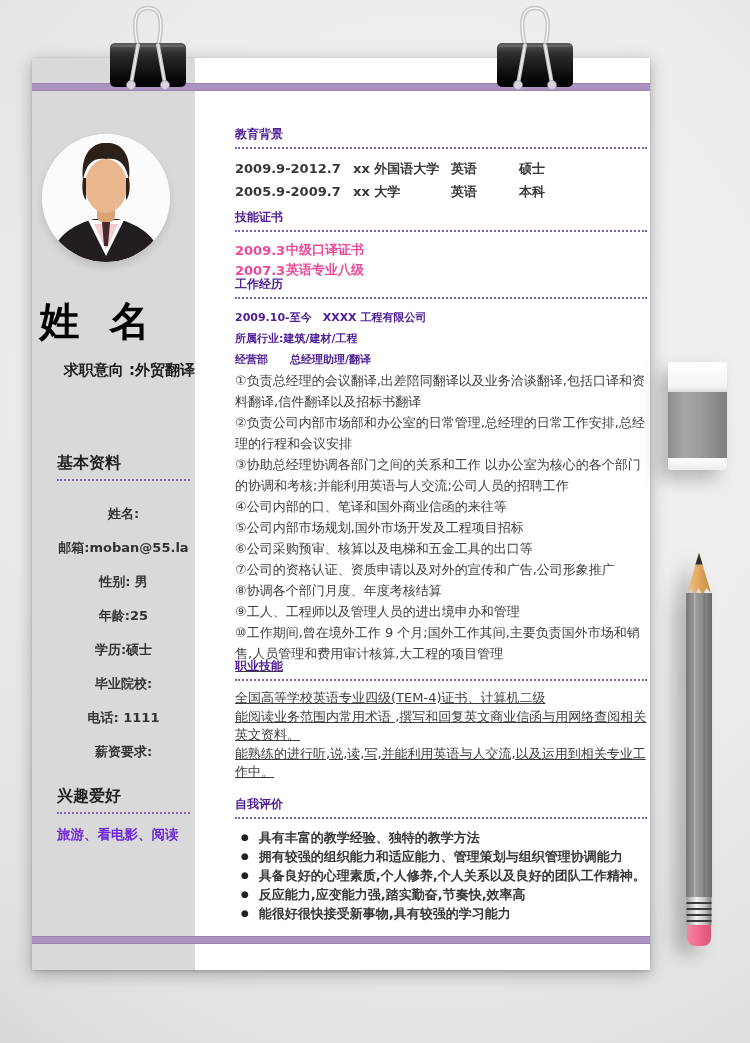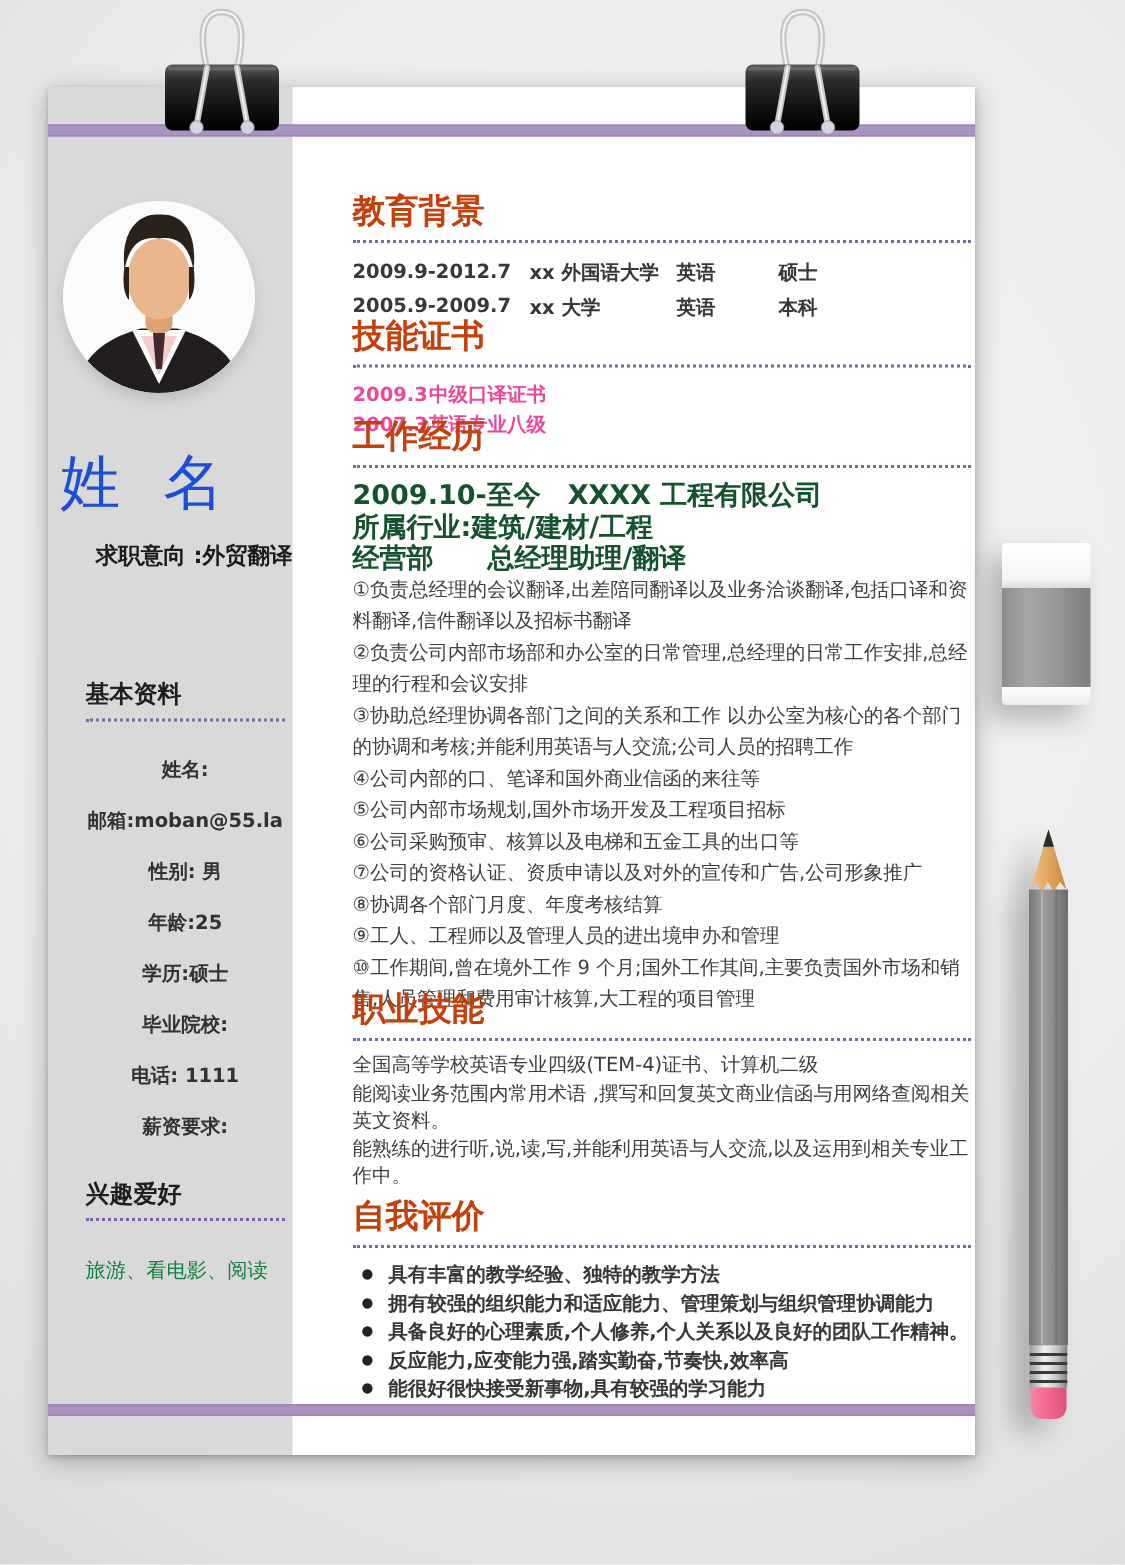--- a/index.html
+++ b/index.html
@@ -16,46 +16,46 @@
   .band{position:absolute;left:0;width:100%;background:#ab93c1;border-top:1px solid #9c83b4;border-bottom:1px solid #9c83b4;box-sizing:border-box;}
   .band.top{top:25px;height:8px;}
   .band.bottom{top:878px;height:8px;}
   .photo{
     position:absolute;left:10px;top:76px;width:128px;height:128px;border-radius:50%;
     background:#fcfcfc;overflow:hidden;box-shadow:0 5px 9px rgba(0,0,0,0.12);
   }
   .photo svg{display:block;}
   .name{
     position:absolute;left:0;top:236px;width:133px;text-align:center;
-    font-size:40px;font-weight:normal;color:#1d4ed8;letter-spacing:8px;white-space:nowrap;
+    font-size:40px;font-weight:bold;color:#000000;letter-spacing:8px;white-space:nowrap;
   }
   .objective{
     position:absolute;left:0;top:303px;width:163px;text-align:right;
     font-size:15px;font-weight:bold;color:#1c1c1c;
   }
   .side-section{position:absolute;left:25px;right:5px;}
   .side-section.basic{top:395px;}
   .side-section.hobby{top:728px;}
   .side-h{font-size:16px;font-weight:bold;color:#1f1f1f;padding-bottom:5px;border-bottom:2px dotted #7f63a8;}
   .fields{margin-top:24px;text-align:center;}
   .field{font-size:13px;font-weight:600;color:#323232;margin-bottom:17px;line-height:17px;}
-  .hobby-text{margin-top:24px;font-size:13.5px;font-weight:400;color:#15803d;}
+  .hobby-text{margin-top:12px;font-size:13.5px;font-weight:700;color:#6d28d9;}
 
   .main{position:absolute;left:203px;top:0;width:412px;height:100%;color:#3b3b3b;}
   .section{position:absolute;left:0;right:0;}
   .sec-edu{top:68px;}
   .sec-cert{top:151px;}
   .sec-work{top:218px;}
-  .sec-skills{top:600px;}
+  .sec-skills{top:600px;text-decoration:underline;}
   .sec-eval{top:738px;}
-  .sec-h{font-size:22px;font-weight:bold;color:#c2410c;padding-bottom:4px;border-bottom:2px dotted #7f63a8;}
+  .sec-h{font-size:12px;font-weight:bold;color:#4c1d95;padding-bottom:4px;border-bottom:2px dotted #7f63a8;}
   .sec-body{margin-top:8px;}
   .edu-row{display:grid;grid-template-columns:118px 98px 68px 1fr;height:23px;align-items:center;font-size:13px;font-weight:600;color:#383838;}
   .cert-row{display:grid;grid-template-columns:51px 1fr;height:20px;align-items:center;font-size:13px;font-weight:700;color:#ec4899;}
-  .work-line{font-size:18px;line-height:21px;font-weight:bold;color:#14532d;}
+  .work-line{font-size:11px;line-height:21px;font-weight:bold;color:#4c1d95;}
   .duty{font-size:13px;line-height:21px;font-weight:500;color:#404040;}
   .skill-line{font-size:13px;line-height:18.5px;font-weight:500;color:#3d3d3d;}
   .bullets{margin-top:9px;}
   .bullet{display:flex;align-items:flex-start;font-size:13px;font-weight:600;color:#383838;line-height:19px;}
   .dot{font-size:9px;line-height:19px;margin:0 10px 0 6px;color:#222;}
 
   .clip{position:absolute;top:4px;width:80px;height:92px;z-index:30;}
   .clip.left{left:108px;}
   .clip.right{left:495px;}
   .eraser{

